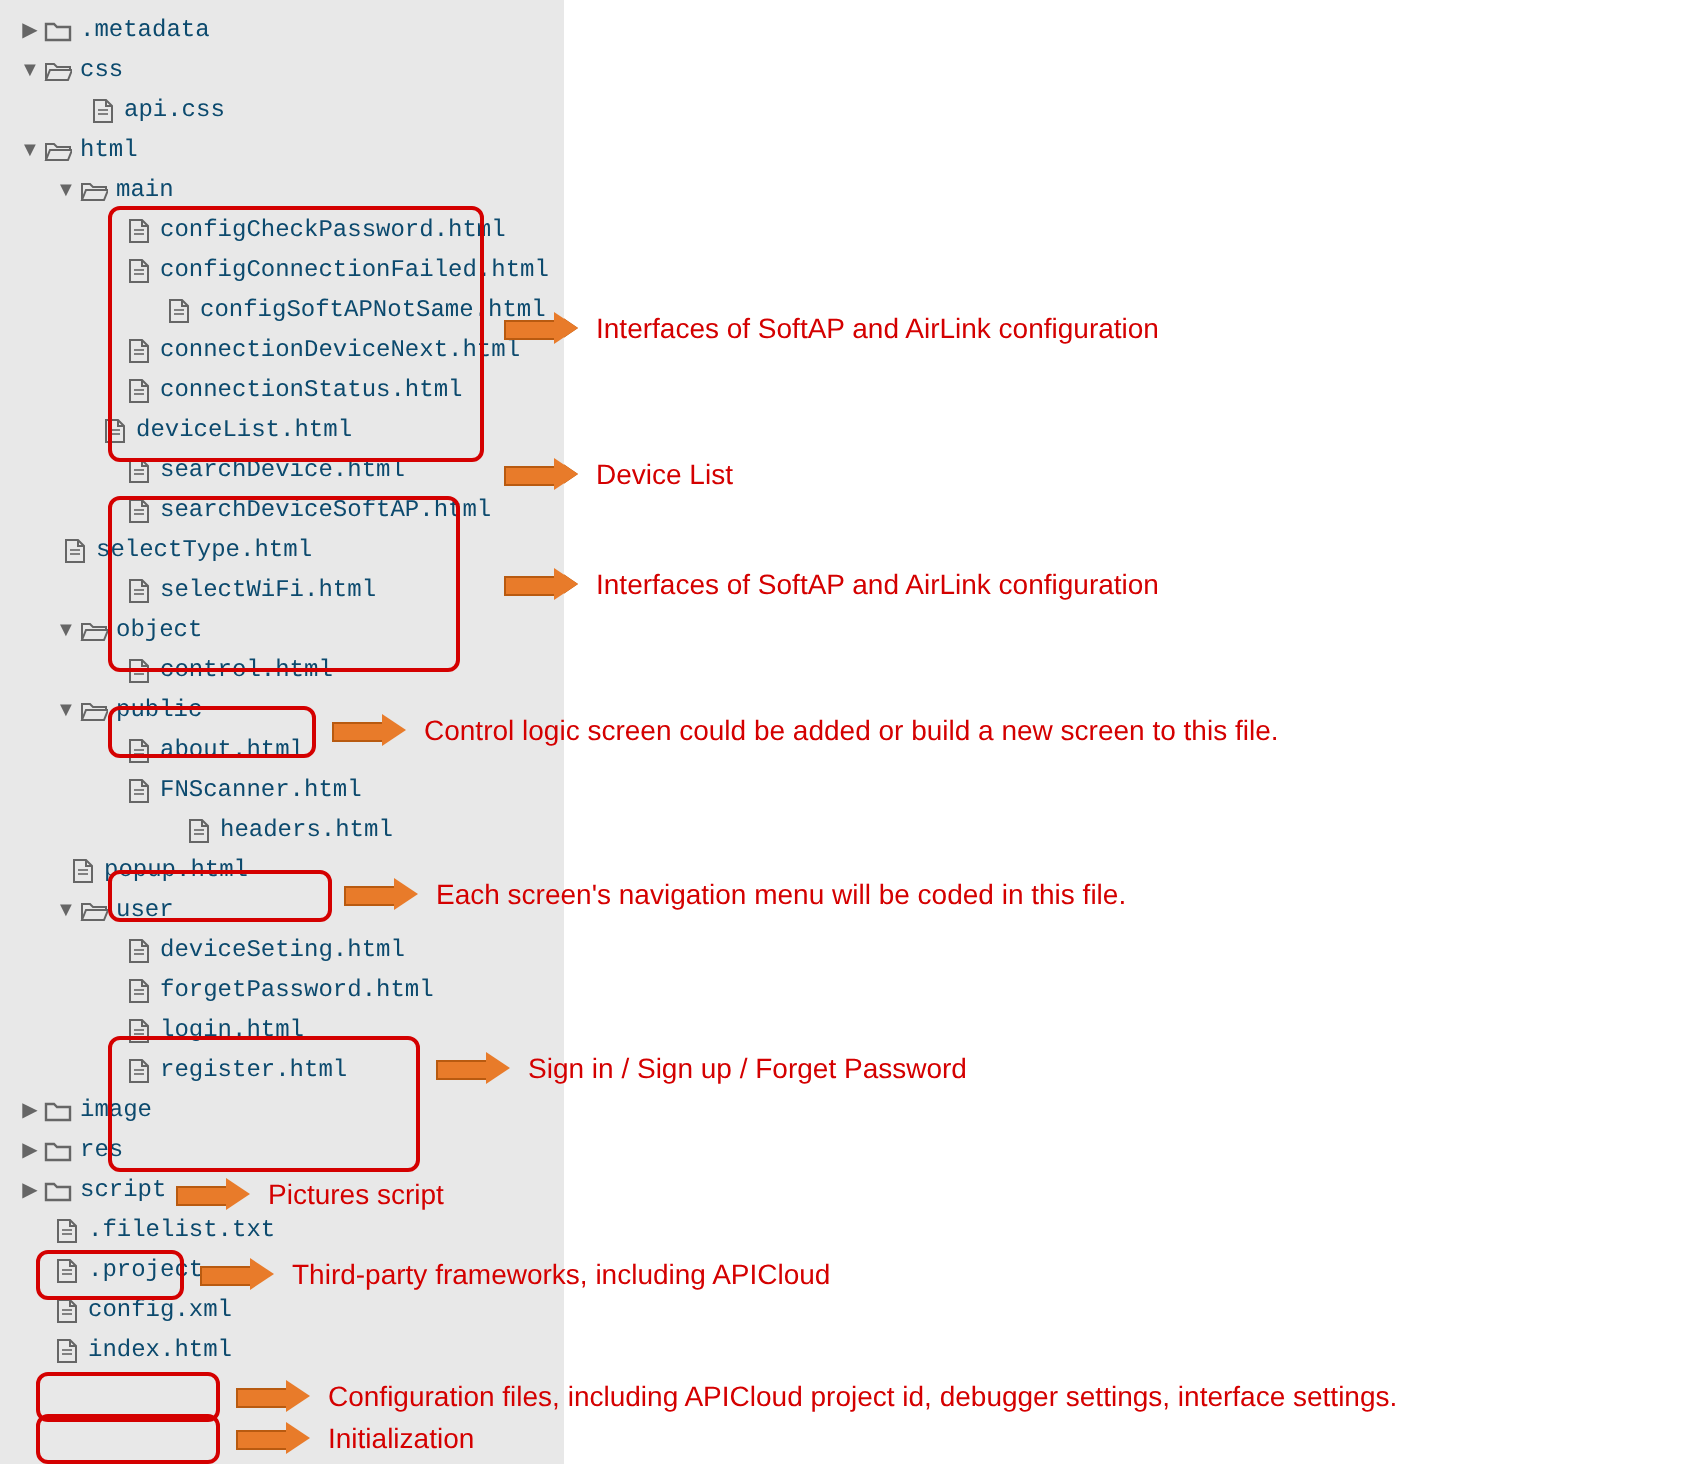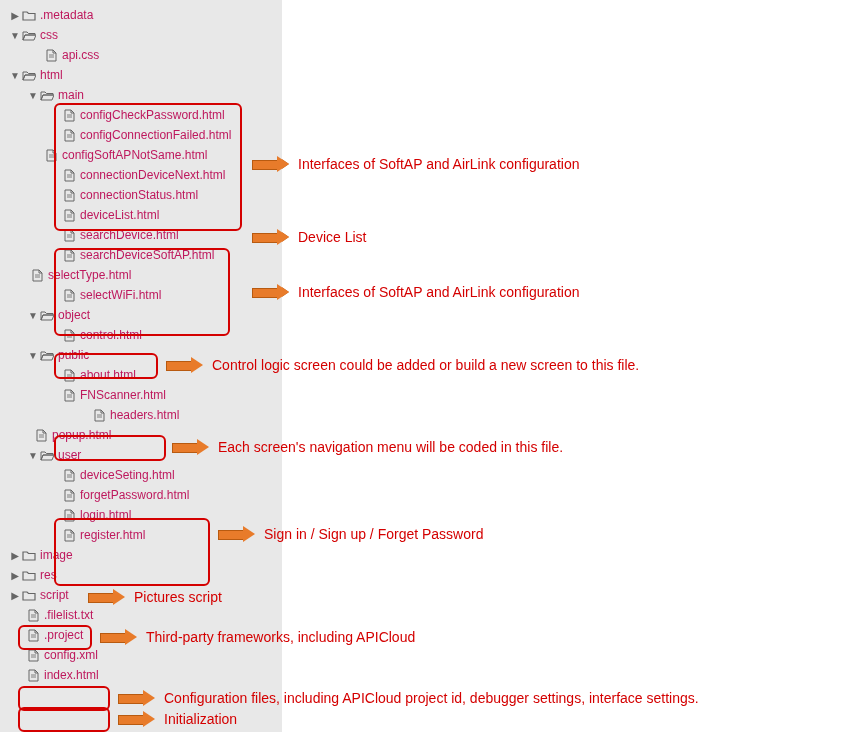--- a/index.html
+++ b/index.html
@@ -47,21 +47,22 @@
     margin: 0 4px 0 2px;
   }
   .icon-file {
     width: 14px;
     height: 12px;
     display: inline-flex;
     align-items: center;
     margin: 0 4px 0 2px;
   }
   .label {
-    color: #be185d;
+    color: #0c4a6e;
+    font-family: Liberation Mono, monospace;
   }
   .redbox {
     position: absolute;
     border: 2px solid #d40000;
     border-radius: 6px;
     pointer-events: none;
   }
   .annot {
     position: absolute;
     display: flex;
@@ -183,21 +184,21 @@
       <span class="label">configCheckPassword.html</span>
     </div>
   <div class="tree-row" style="padding-left:60px">
       <span class="icon-file">
         <svg width="14" height="13">
           <use href="#svg-file"></use>
         </svg>
       </span>
       <span class="label">configConnectionFailed.html</span>
     </div>
-  <div class="tree-row" style="padding-left:42px">
+  <div class="tree-row" style="padding-left:80px">
       <span class="icon-file">
         <svg width="14" height="13">
           <use href="#svg-file"></use>
         </svg>
       </span>
       <span class="label">configSoftAPNotSame.html</span>
     </div>
   <div class="tree-row" style="padding-left:60px">
       <span class="icon-file">
         <svg width="14" height="13">
@@ -207,21 +208,21 @@
       <span class="label">connectionDeviceNext.html</span>
     </div>
   <div class="tree-row" style="padding-left:60px">
       <span class="icon-file">
         <svg width="14" height="13">
           <use href="#svg-file"></use>
         </svg>
       </span>
       <span class="label">connectionStatus.html</span>
     </div>
-  <div class="tree-row" style="padding-left:60px">
+  <div class="tree-row" style="padding-left:48px">
       <span class="icon-file">
         <svg width="14" height="13">
           <use href="#svg-file"></use>
         </svg>
       </span>
       <span class="label">deviceList.html</span>
     </div>
   <div class="tree-row" style="padding-left:60px">
       <span class="icon-file">
         <svg width="14" height="13">

